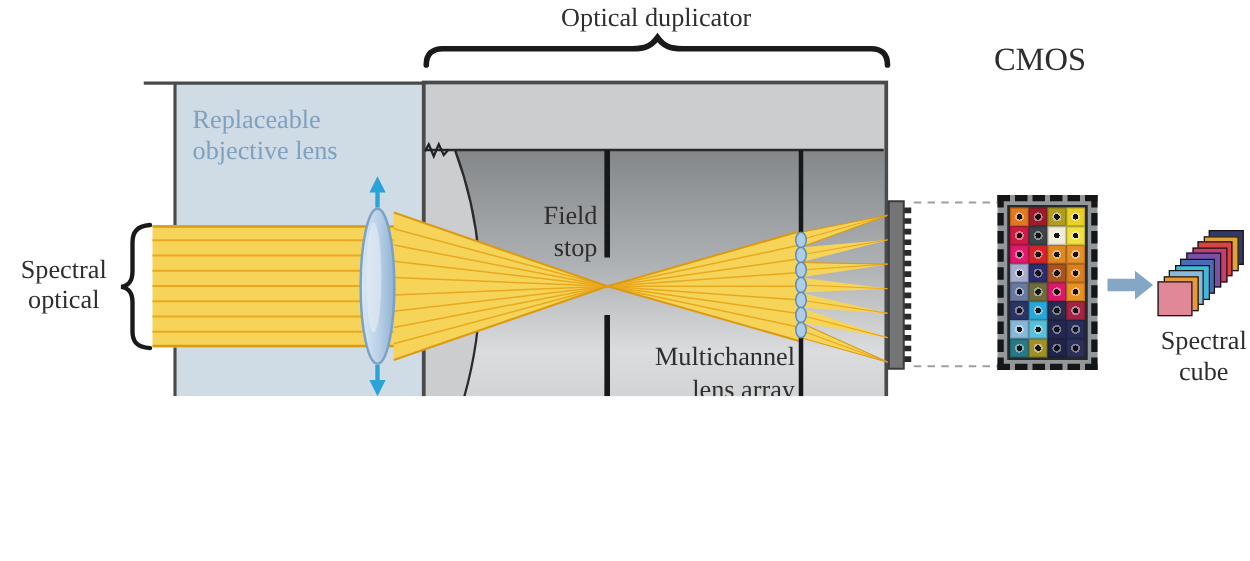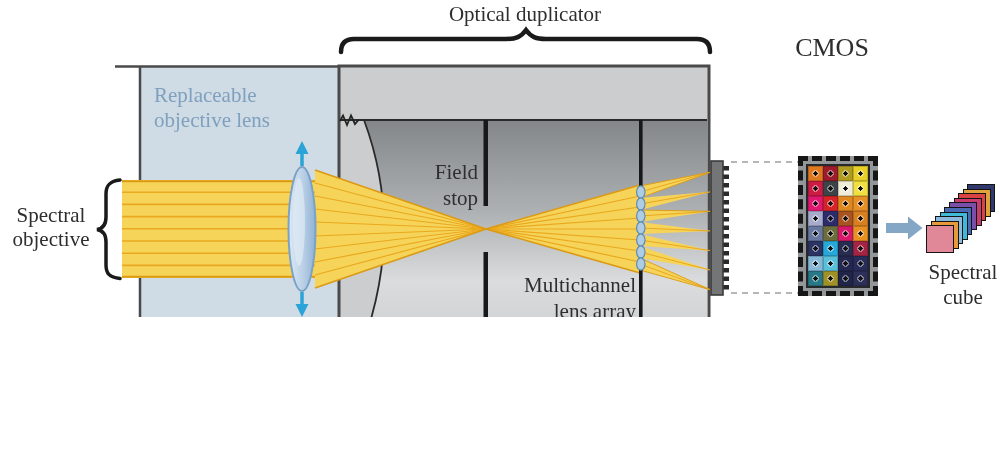--- a/index.html
+++ b/index.html
@@ -192,21 +192,21 @@
   </svg>
 
   <div class="lbl lbl-center t-duplicator">Optical duplicator</div>
 
   <div class="lbl lbl-center t-cmos">
     <div>CMOS</div>
   </div>
 
   <div class="lbl lbl-center t-channels">
     <div>Spectral</div>
-    <div>objective</div>
+    <div>optical</div>
   </div>
 
   <div class="lbl t-replaceable">
     <div>Replaceable</div>
     <div>objective lens</div>
   </div>
 
   <div class="lbl lbl-center t-objective">
   </div>
 

